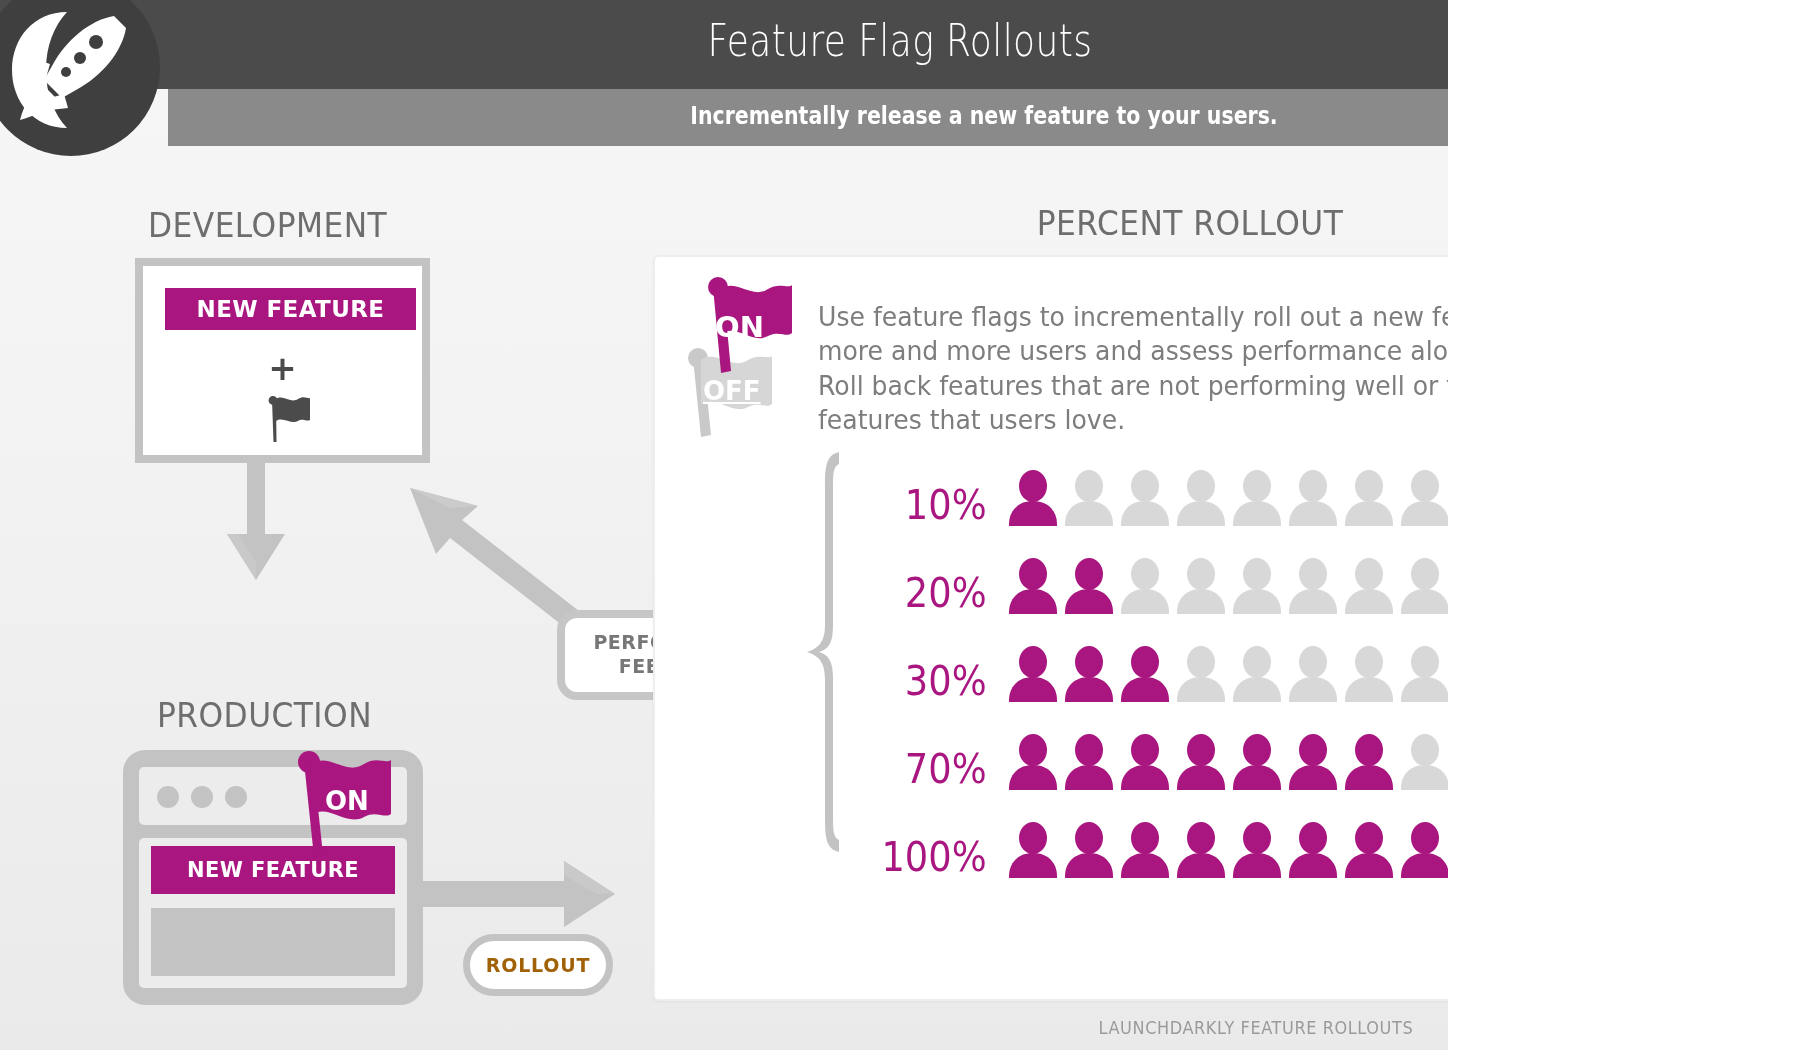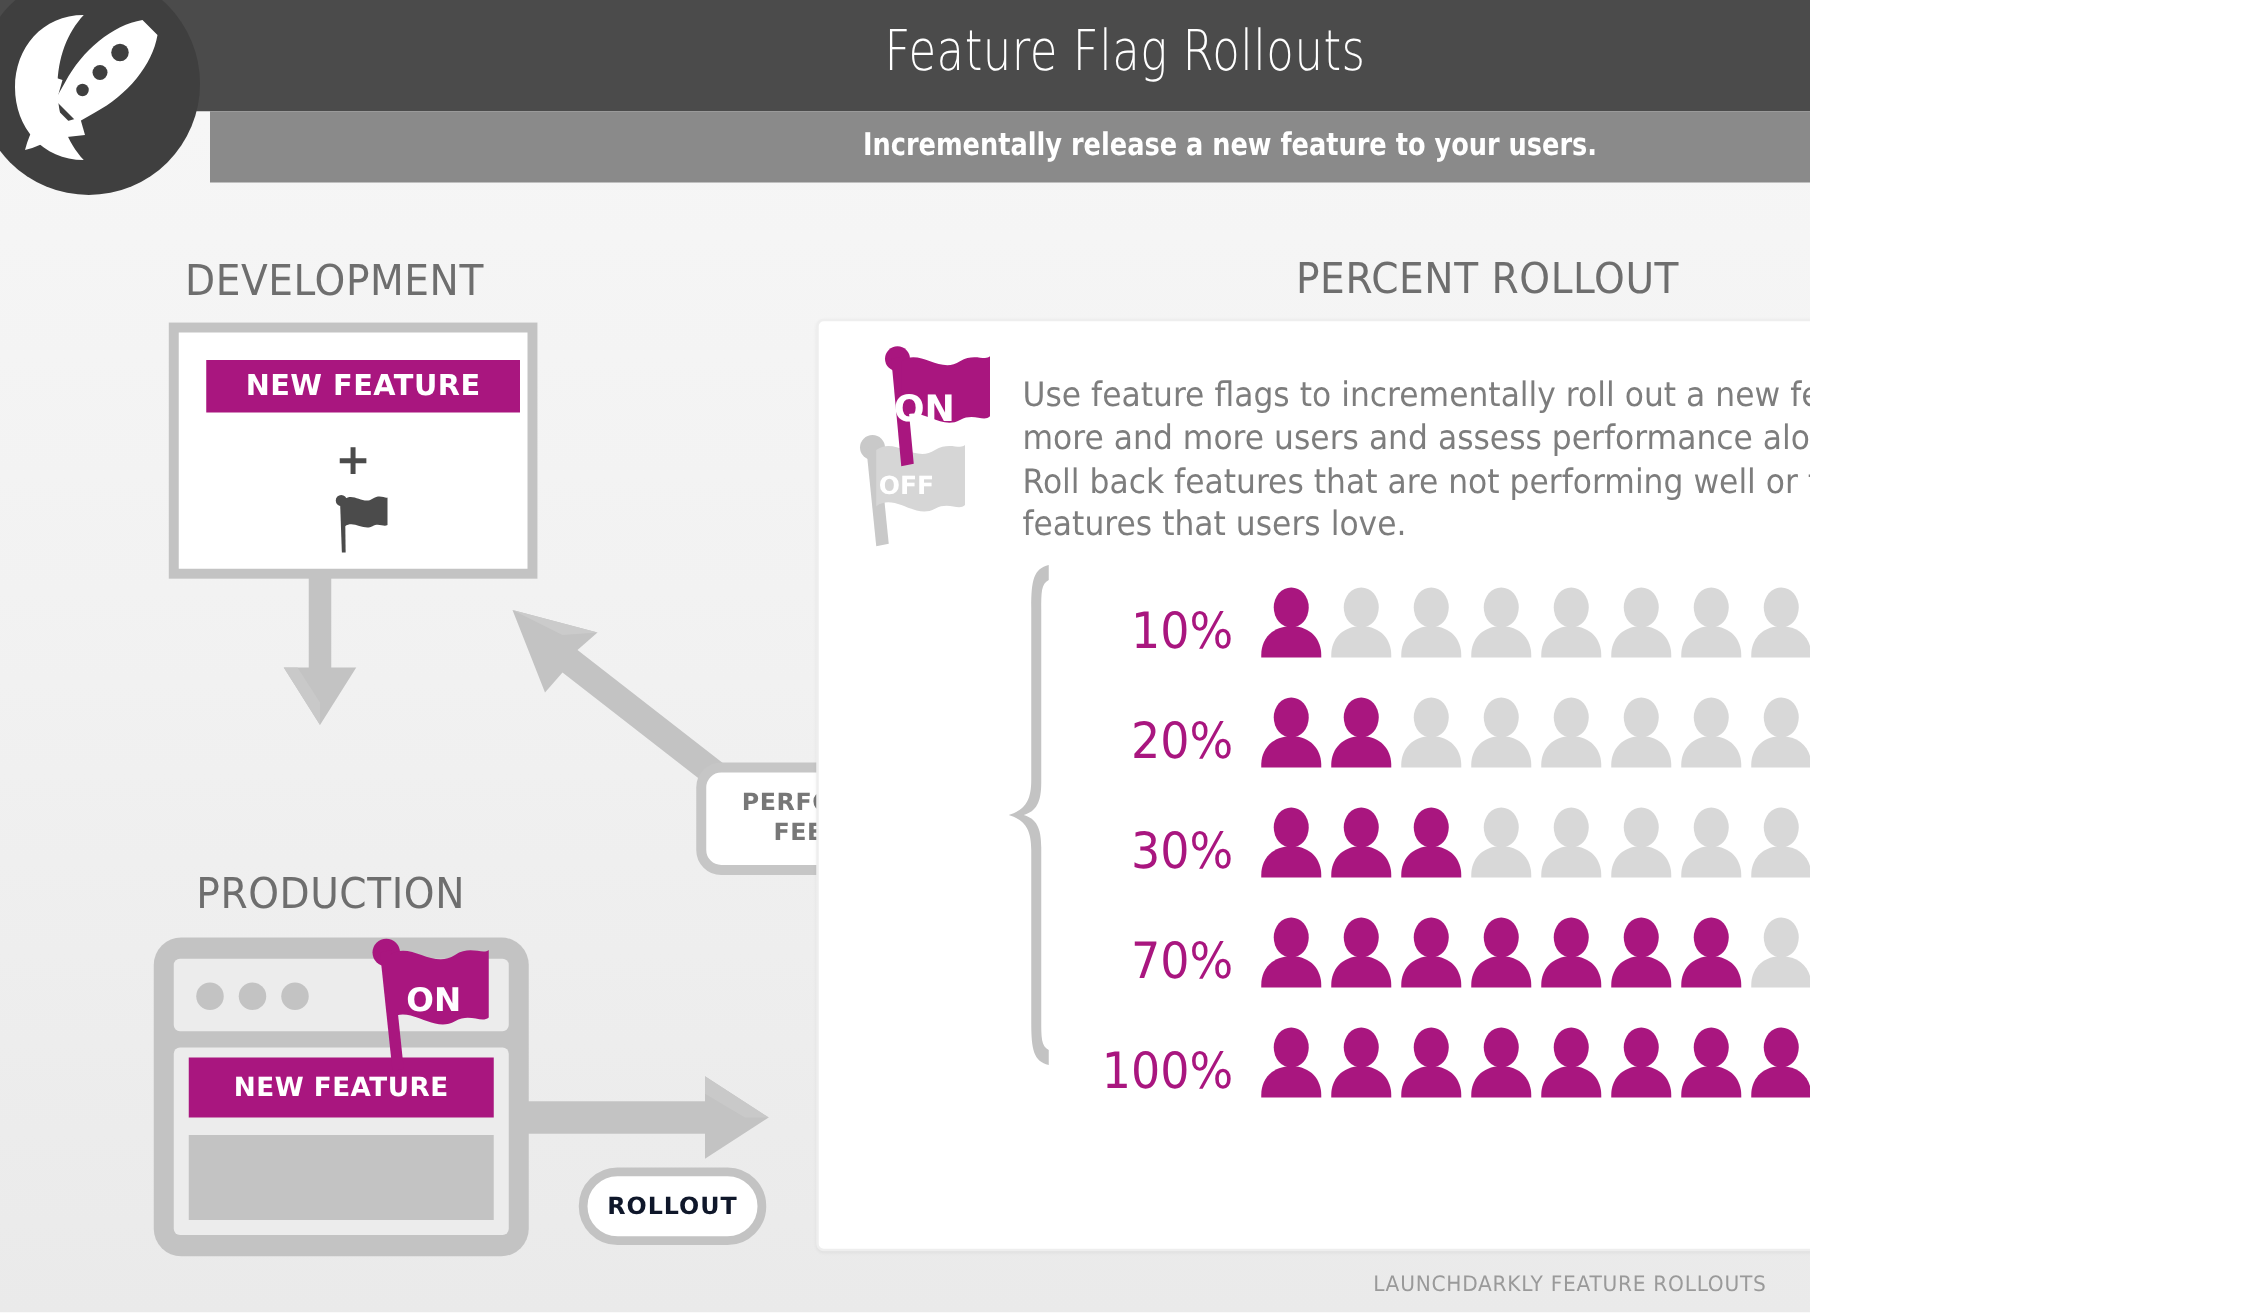--- a/index.html
+++ b/index.html
@@ -169,21 +169,21 @@
   
   #rollout-arrow { position: absolute; left: 412px; top: 855px; }
   #rollout-pill {
     position: absolute; left: 463px; top: 934px;
     width: 150px; height: 62px;
     background: #ffffff;
     border: 7px solid #c3c3c3;
     border-radius: 34px;
     box-sizing: border-box;
     display: flex; align-items: center; justify-content: center;
-    color: #0f172a; font-size: 19px; font-weight: bold; letter-spacing: .8px;
+    color: #a16207; font-size: 19px; font-weight: bold; letter-spacing: .8px;
     font-family: "DejaVu Sans", sans-serif;
   }
 
   
   #feedback-arrow { position: absolute; left: 400px; top: 470px; }
   #feedback-box {
     position: absolute; left: 557px; top: 610px;
     width: 240px; height: 90px;
     background: #ffffff;
     border: 8px solid #c6c6c6;
@@ -208,22 +208,23 @@
     box-shadow: 0 1px 3px rgba(0,0,0,.05);
   }
   #onoff-flags { position: absolute; left: 680px; top: 283px; }
   #on-label {
     position: absolute; left: 715px; top: 310px;
     color: #ffffff; font-size: 29px; font-weight: bold;
     font-family: "DejaVu Sans", sans-serif;
   }
   #off-label {
     position: absolute; left: 703px; top: 376px;
-    color: #ffffff; font-size: 20px; font-weight: bold;
-    font-family: "DejaVu Sans", sans-serif;
+    color: #ffffff; font-size: 26px; font-weight: bold;
+    font-family: "DejaVu Sans", sans-serif;
+    text-decoration: underline;
   }
   #panel-desc {
     position: absolute; left: 818px; top: 300px;
     width: 860px;
     color: #7d7d7d;
     font-size: 27px;
     line-height: 1.27;
     font-family: "DejaVu Sans", sans-serif;
     transform: scaleX(0.93);
     transform-origin: left top;

